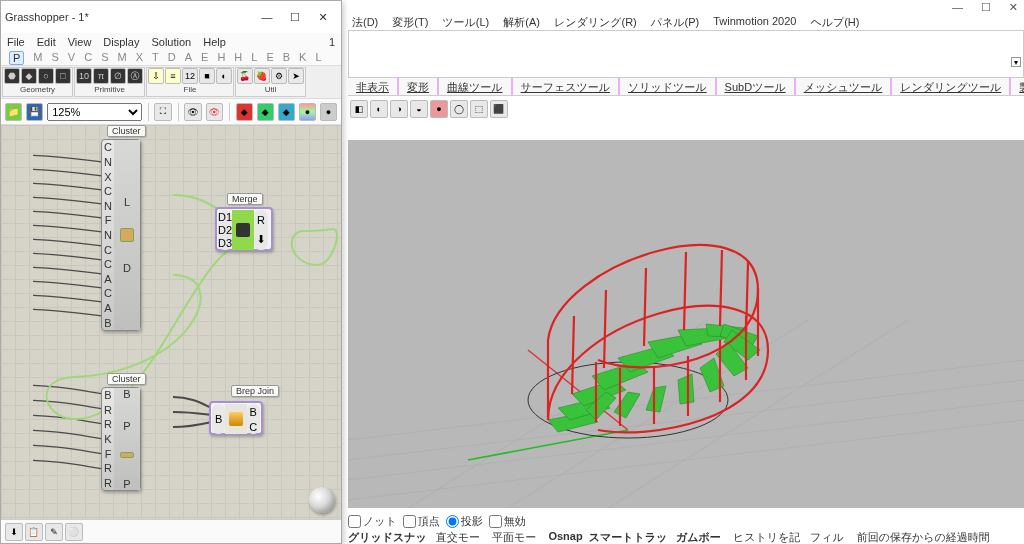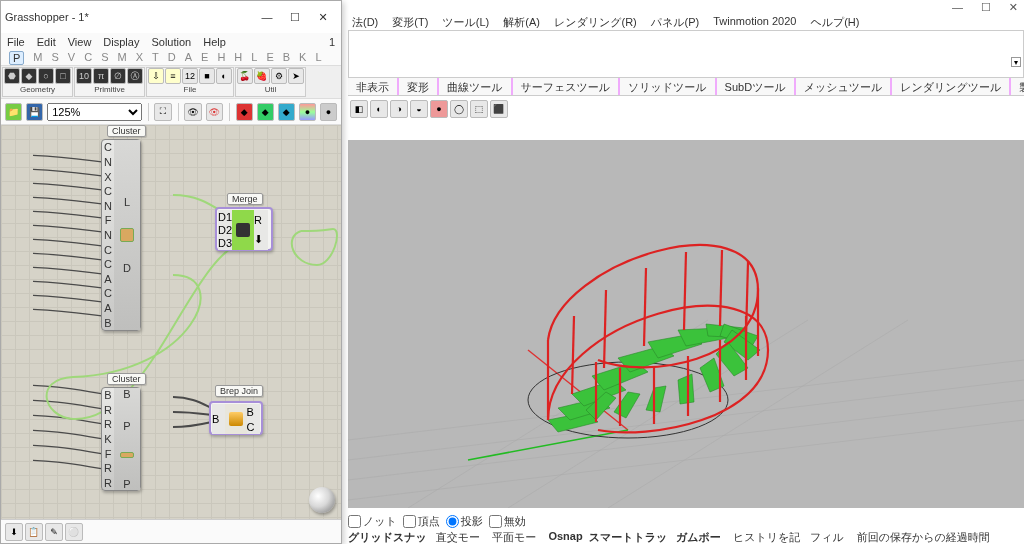--- a/index.html
+++ b/index.html
@@ -6,21 +6,21 @@
 body { width: 1024px; height: 544px; background: #f0f0f0; position: relative; overflow: hidden; }
 
 
 .rhino-win { position: absolute; left: 0; top: 0; width: 1024px; height: 544px; background: #fff; }
 .rhino-title { height: 14px; background: #fff; display: flex; justify-content: flex-end; align-items: center; padding-right: 6px; gap: 18px; color: #555; }
 .rhino-title span { cursor: default; }
 .rhino-menu { height: 16px; background: #fff; padding-left: 348px; display: flex; gap: 6px; color: #333; }
 .rhino-menu span { padding: 1px 4px; }
 .rhino-cmd { height: 48px; margin-left: 348px; background: #fff; border: 1px solid #ccc; position: relative; }
 .rhino-cmd .drop { position: absolute; right: 2px; top: 26px; width: 10px; height: 10px; border: 1px solid #999; font-size: 8px; text-align: center; }
-.rhino-tabs { height: 18px; margin-left: 348px; background: #f0abfc; display: flex; gap: 2px; color: #333; border-bottom: 1px solid #ccc; }
+.rhino-tabs { height: 18px; margin-left: 348px; background: #f0abfc; display: flex; gap: 2px; color: #333; border-bottom: 1px solid #ccc; text-decoration: underline; }
 .rhino-tabs span { padding: 2px 8px; background: #f8f8f8; white-space: nowrap; }
 .rhino-tool2 { height: 26px; margin-left: 348px; display: flex; gap: 2px; align-items: center; padding: 2px; }
 .tb { width: 18px; height: 18px; background: #e8e8e8; border: 1px solid #bbb; border-radius: 2px; display: inline-flex; align-items: center; justify-content: center; font-size: 9px; }
 
 .viewport { position: absolute; left: 348px; top: 140px; width: 676px; height: 368px; background: #b8b8b8; overflow: hidden; }
 
 .status2 { position: absolute; left: 348px; bottom: 14px; height: 18px; display: flex; gap: 6px; align-items: center; color: #333; }
 .status2 .chk { display: inline-flex; gap: 2px; }
 .status2 input { margin: 0; }
 .status3 { position: absolute; left: 348px; bottom: 0; height: 14px; display: flex; gap: 6px; color: #333; font-size: 10px; }
@@ -53,21 +53,21 @@
 
 
 .comp-lbl { position: absolute; background: #f8f8f5; border: 1px solid #999; border-radius: 2px; padding: 0 4px; font-size: 9px; color: #333; box-shadow: 1px 1px 1px rgba(0,0,0,.15); }
 .cluster { position: absolute; width: 40px; background: linear-gradient(#e8e8e6, #c8c8c6); border: 1px solid #888; border-radius: 4px; box-shadow: 1px 2px 3px rgba(0,0,0,.25); }
 .cluster .body { display: flex; height: 100%; }
 .cluster .ports { width: 12px; display: flex; flex-direction: column; justify-content: space-around; align-items: center; font-size: 7px; color: #333; }
 .cluster .mid { flex: 1; background: linear-gradient(#d8d8d6, #bfbfbd); display: flex; flex-direction: column; align-items: center; justify-content: center; gap: 20px; font-size: 7px; color: #333; }
 .cluster .box { width: 14px; height: 14px; background: #d9a860; border: 1px solid #7a5; border-radius: 2px; }
 .nd { position: absolute; border: 2px solid #a78fd8; border-radius: 4px; background: #f4f4f2; box-shadow: 1px 2px 3px rgba(0,0,0,.25); }
 .nd .inner { margin: 1px; display: flex; }
-.nd .pcol { width: 14px; display: flex; flex-direction: column; justify-content: space-around; font-size: 7px; background: #e8e8e6; }
+.nd .pcol { width: 14px; display: flex; flex-direction: column; justify-content: space-around; align-items: center; font-size: 7px; background: #e8e8e6; border-radius: 6px; }
 .nd .core { width: 22px; display: flex; align-items: center; justify-content: center; }
 .nd.green .core { background: #8fd94a; }
 .nd.tan .core { background: #e8e6dc; }
 .ico { width: 14px; height: 14px; background: #444; border-radius: 2px; }
 .wire { position: absolute; stroke: #4a4a4a; stroke-width: 1.2; fill: none; }
 .wireG { position: absolute; stroke: #9fd87a; stroke-width: 2; fill: none; }
 .ball { position: absolute; width: 26px; height: 26px; border-radius: 50%; background: radial-gradient(circle at 35% 35%, #fff, #d8d8d8 45%, #aaa 70%, #888); box-shadow: 1px 2px 3px rgba(0,0,0,.3); }
 </style>
 </head>
 <body>
@@ -382,21 +382,21 @@
           </div>
         <div class="mid">
             <span>B</span>
             <span>P</span>
             <div class="box"></div>
             <span>P</span>
           </div>
       </div>
     </div>
 
-    <div class="comp-lbl" style="left:214px;top:260px">Brep Join</div>
+    <div class="comp-lbl" style="left:230px;top:260px">Brep Join</div>
     <div class="nd tan" style="left:208px;top:276px;width:54px;height:34px">
       <div class="inner" style="height:30px">
         <div class="pcol">
             <span>B</span>
           </div>
         <div class="core">
             <div class="ico" style="background:linear-gradient(#fc6,#c80)"></div>
           </div>
         <div class="pcol">
             <span>B</span>

